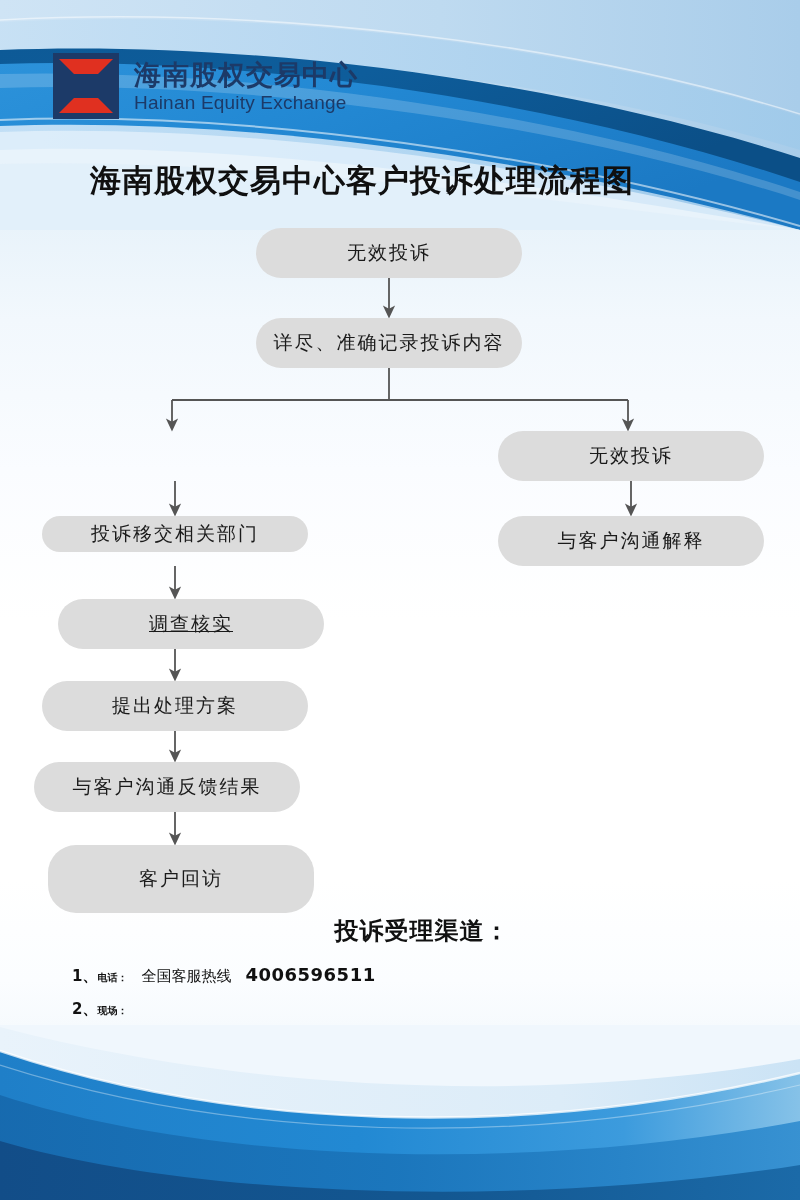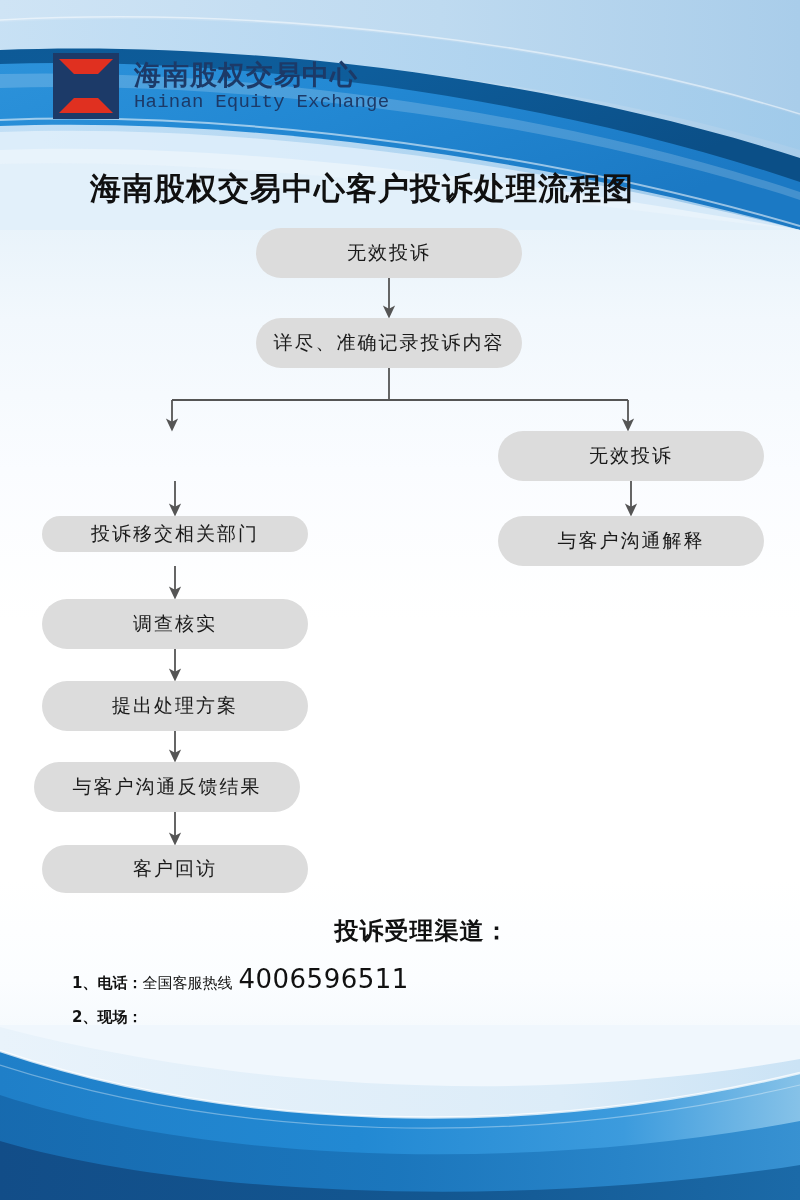--- a/index.html
+++ b/index.html
@@ -68,35 +68,34 @@
     font-weight: bold;
     color: #1c3a68;
     letter-spacing: 1px;
     font-family: "DejaVu Sans", "Liberation Sans", sans-serif;
   }
   .logo-en {
     font-size: 19px;
     color: #1c3a68;
     margin-top: 5px;
     letter-spacing: 0.2px;
-    font-family: Liberation Mono, monospace;
+    font-family: Liberation Sans, sans-serif;
   }
 
   
   .page-title {
     position: absolute;
     left: 0; top: 160px;
     width: 724px;
     text-align: center;
     font-family: "DejaVu Serif", "Liberation Serif", serif;
     font-size: 31px;
     font-weight: bold;
     color: #101010;
     letter-spacing: 1px;
-    margin-top: 8px;
   }
 
   
   .flow {
     position: absolute;
     left: 0; top: 0;
     width: 800px; height: 1200px;
   }
   .node {
     position: absolute;
@@ -134,34 +133,34 @@
     margin-bottom: 14px;
     font-family: "DejaVu Sans", "Liberation Sans", sans-serif;
     color: #111111;
   }
   .c-index {
     font-size: 15px;
     font-weight: bold;
     white-space: nowrap;
   }
   .c-label {
-    font-size: 15px;
+    font-size: 10px;
     font-weight: bold;
     white-space: nowrap;
-    margin-right: 0;
+    margin-right: 14px;
   }
   .c-value {
     font-size: 15px;
     white-space: nowrap;
   }
   .c-phone {
-    font-size: 26px;
-    font-weight: normal;
+    font-size: 18px;
+    font-weight: bold;
     letter-spacing: 0.5px;
-    margin-left: 6px;
+    margin-left: 14px;
   }
 </style>
 </head>
 <body>
 
 <div id="poster">
 
   <div class="header-art">
     <svg width="800" height="230" viewBox="0 0 800 230">
       <defs>
@@ -257,24 +256,24 @@
 
         <line x1="175" y1="812" x2="175" y2="839" marker-end="url(#ah)"></line>
       </g>
     </svg>
 
     <div class="node" style="left:256px;top:228px;width:266px;height:50px;">无效投诉</div>
     <div class="node" style="left:256px;top:318px;width:266px;height:50px;">详尽、准确记录投诉内容</div>
     <div class="node" style="left:498px;top:431px;width:266px;height:50px;">无效投诉</div>
     <div class="node" style="left:42px;top:516px;width:266px;height:36px;">投诉移交相关部门</div>
     <div class="node" style="left:498px;top:516px;width:266px;height:50px;">与客户沟通解释</div>
-    <div class="node" style="left:42px;top:599px;width:266px;height:50px;">调查核实</div>
+    <div class="node" style="left:58px;top:599px;width:266px;height:50px;text-decoration:underline;">调查核实</div>
     <div class="node" style="left:42px;top:681px;width:266px;height:50px;">提出处理方案</div>
     <div class="node" style="left:34px;top:762px;width:266px;height:50px;">与客户沟通反馈结果</div>
-    <div class="node" style="left:42px;top:845px;width:266px;height:48px;text-align:right;">客户回访</div>
+    <div class="node" style="left:48px;top:845px;width:266px;height:68px;text-align:right;">客户回访</div>
   </div>
 
   <div class="contact">
     <div class="contact-title">投诉受理渠道：</div>
 
     <div class="contact-row">
       <span class="c-index">1、</span>
       <span class="c-label">电话：</span>
       <span class="c-value">全国客服热线</span>
       <span class="c-phone">4006596511</span>

